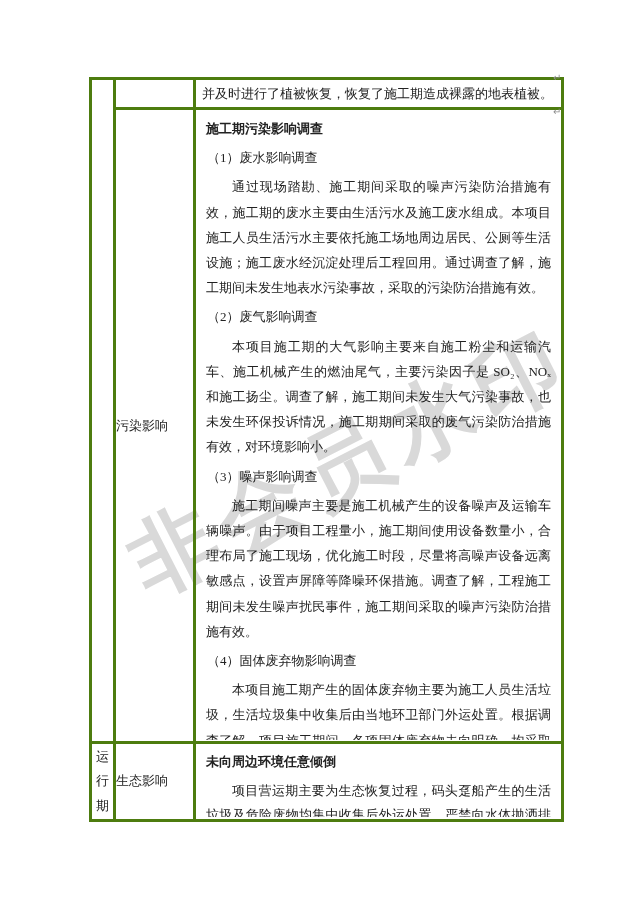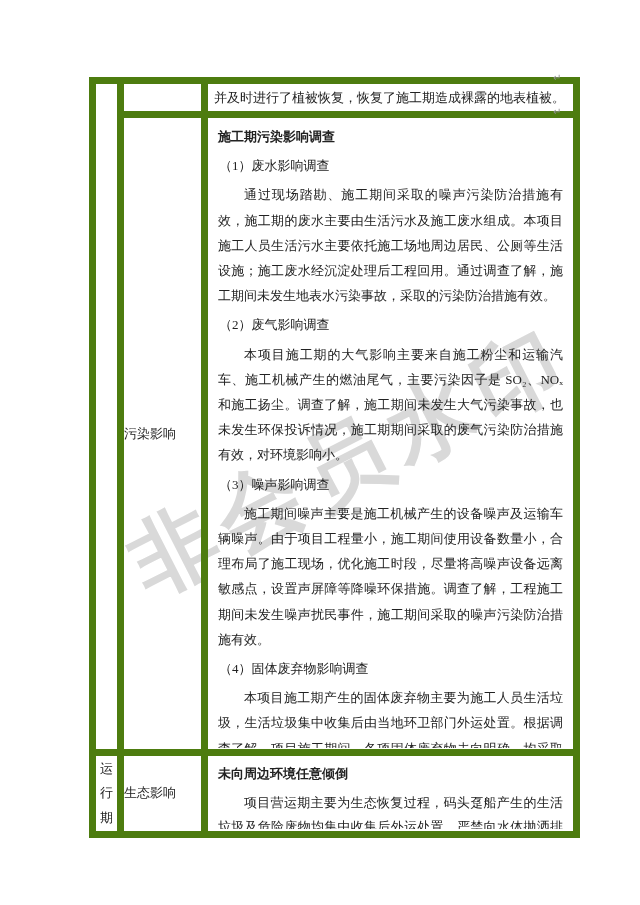--- a/index.html
+++ b/index.html
@@ -36,21 +36,21 @@
     position: absolute;
     left: 89px;
     top: 77px;
     width: 463px;
     border-collapse: collapse;
     table-layout: fixed;
     z-index: 1;
     background: transparent;
   }
   table.doc-table td {
-    border: 7px solid #4d7c0f;
+    border: 3px solid #4d7c0f;
     padding: 0;
     vertical-align: middle;
     background: transparent;
   }
   td.c1 { width: 21px; }
   td.c2 { width: 77px; text-align: left; font-size: 13px; }
   td.c3 { width: 365px; }
   tr.r1 td { height: 27px; }
   tr.r2 td { height: 631px; }
   tr.r3 td { height: 73px; }

